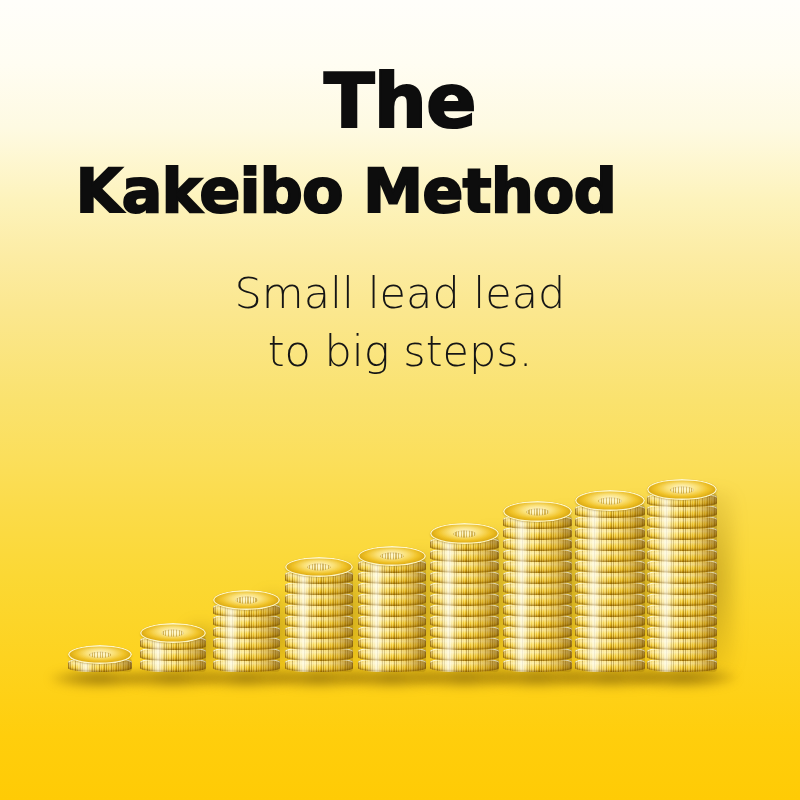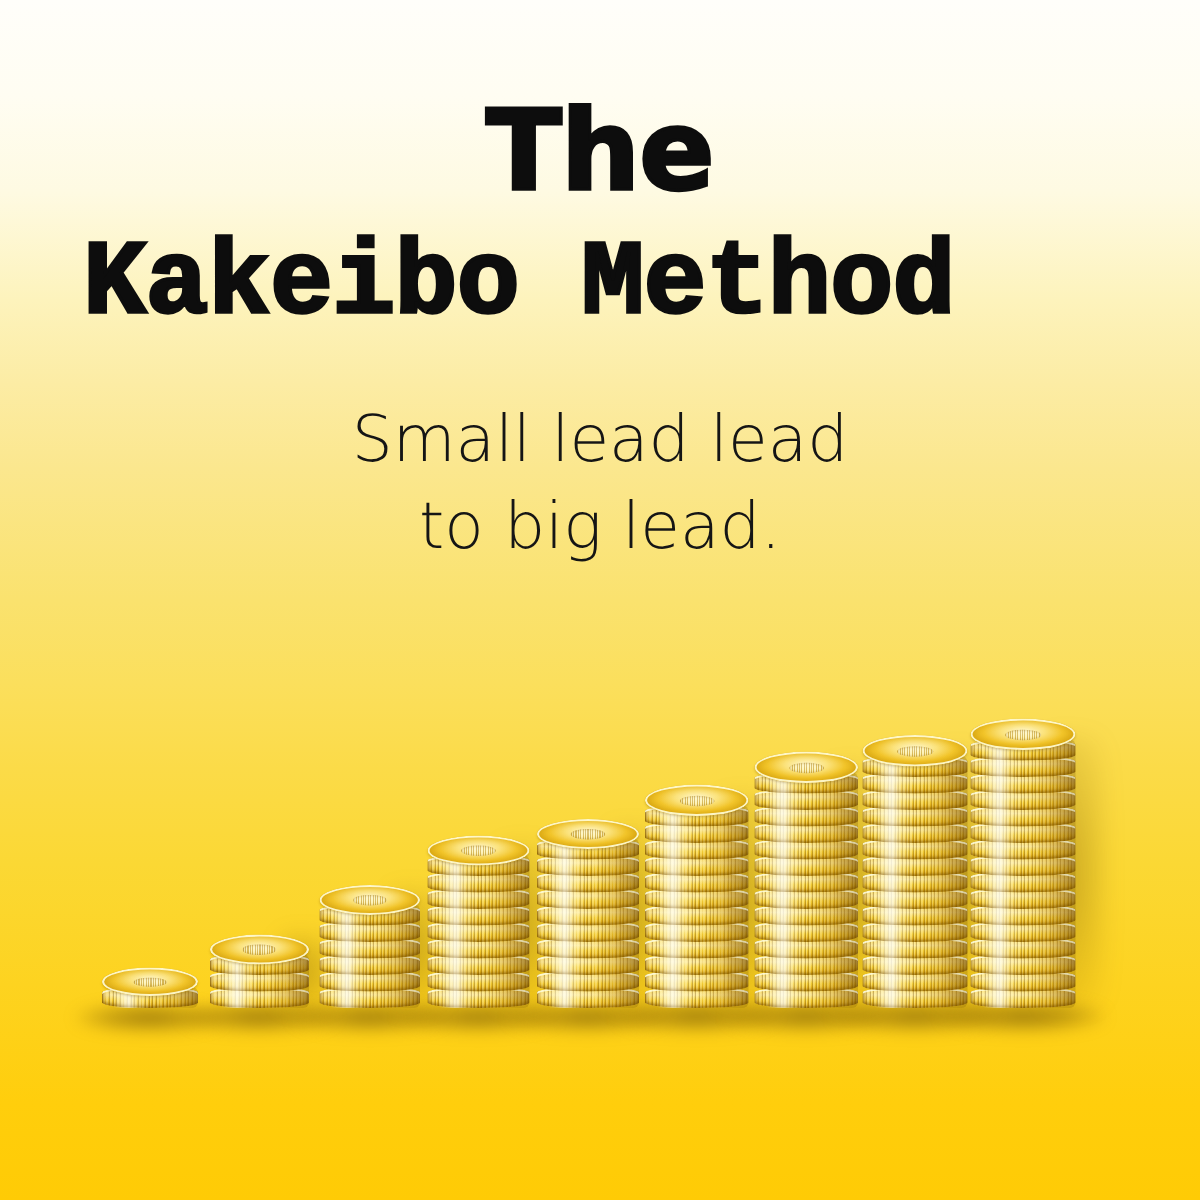--- a/index.html
+++ b/index.html
@@ -61,23 +61,22 @@
     font-size: 74px;
     line-height: 78px;
     -webkit-text-stroke: 2.2px #0d0d0d;
   }
 
   .title-line2 {
     position: absolute;
     top: 152px;
     left: 0;
     width: 692px;
-    font-size: 70px;
+    font-size: 60px;
     line-height: 78px;
-    font-family: Liberation Mono, monospace;
     -webkit-text-stroke: 2.2px #0d0d0d;
   }
 
   .subtitle {
     position: absolute;
     left: 0;
     width: 800px;
     margin: 0;
     color: #151515;
     font-family: "DejaVu Sans", sans-serif;
@@ -229,21 +228,21 @@
 </style>
 </head>
 <body>
 
 <div id="poster">
 
   <div class="text-block">
     <h1 class="title title-line1">The</h1>
     <h1 class="title title-line2">Kakeibo Method</h1>
     <p class="subtitle subtitle-line1">Small lead lead</p>
-    <p class="subtitle subtitle-line2">to big lead.</p>
+    <p class="subtitle subtitle-line2">to big steps.</p>
   </div>
 
   <div id="coins">
       <div class="stack" style="left: 68px; width: 64px; height: 30px;">
         <div class="ground-shadow" style="width: 99.2px; height: 19px;"></div>
         <div class="coin" style="width: 64px; height: 14px; bottom: 0px;"></div>
         <div class="stack-gloss" style="width: 64px; height: 14px;"></div>
         <div class="coin-top" style="width: 64px; height: 19px; bottom: 8px;"></div>
       </div>
       <div class="stack" style="left: 140px; width: 66px; height: 53px;">

